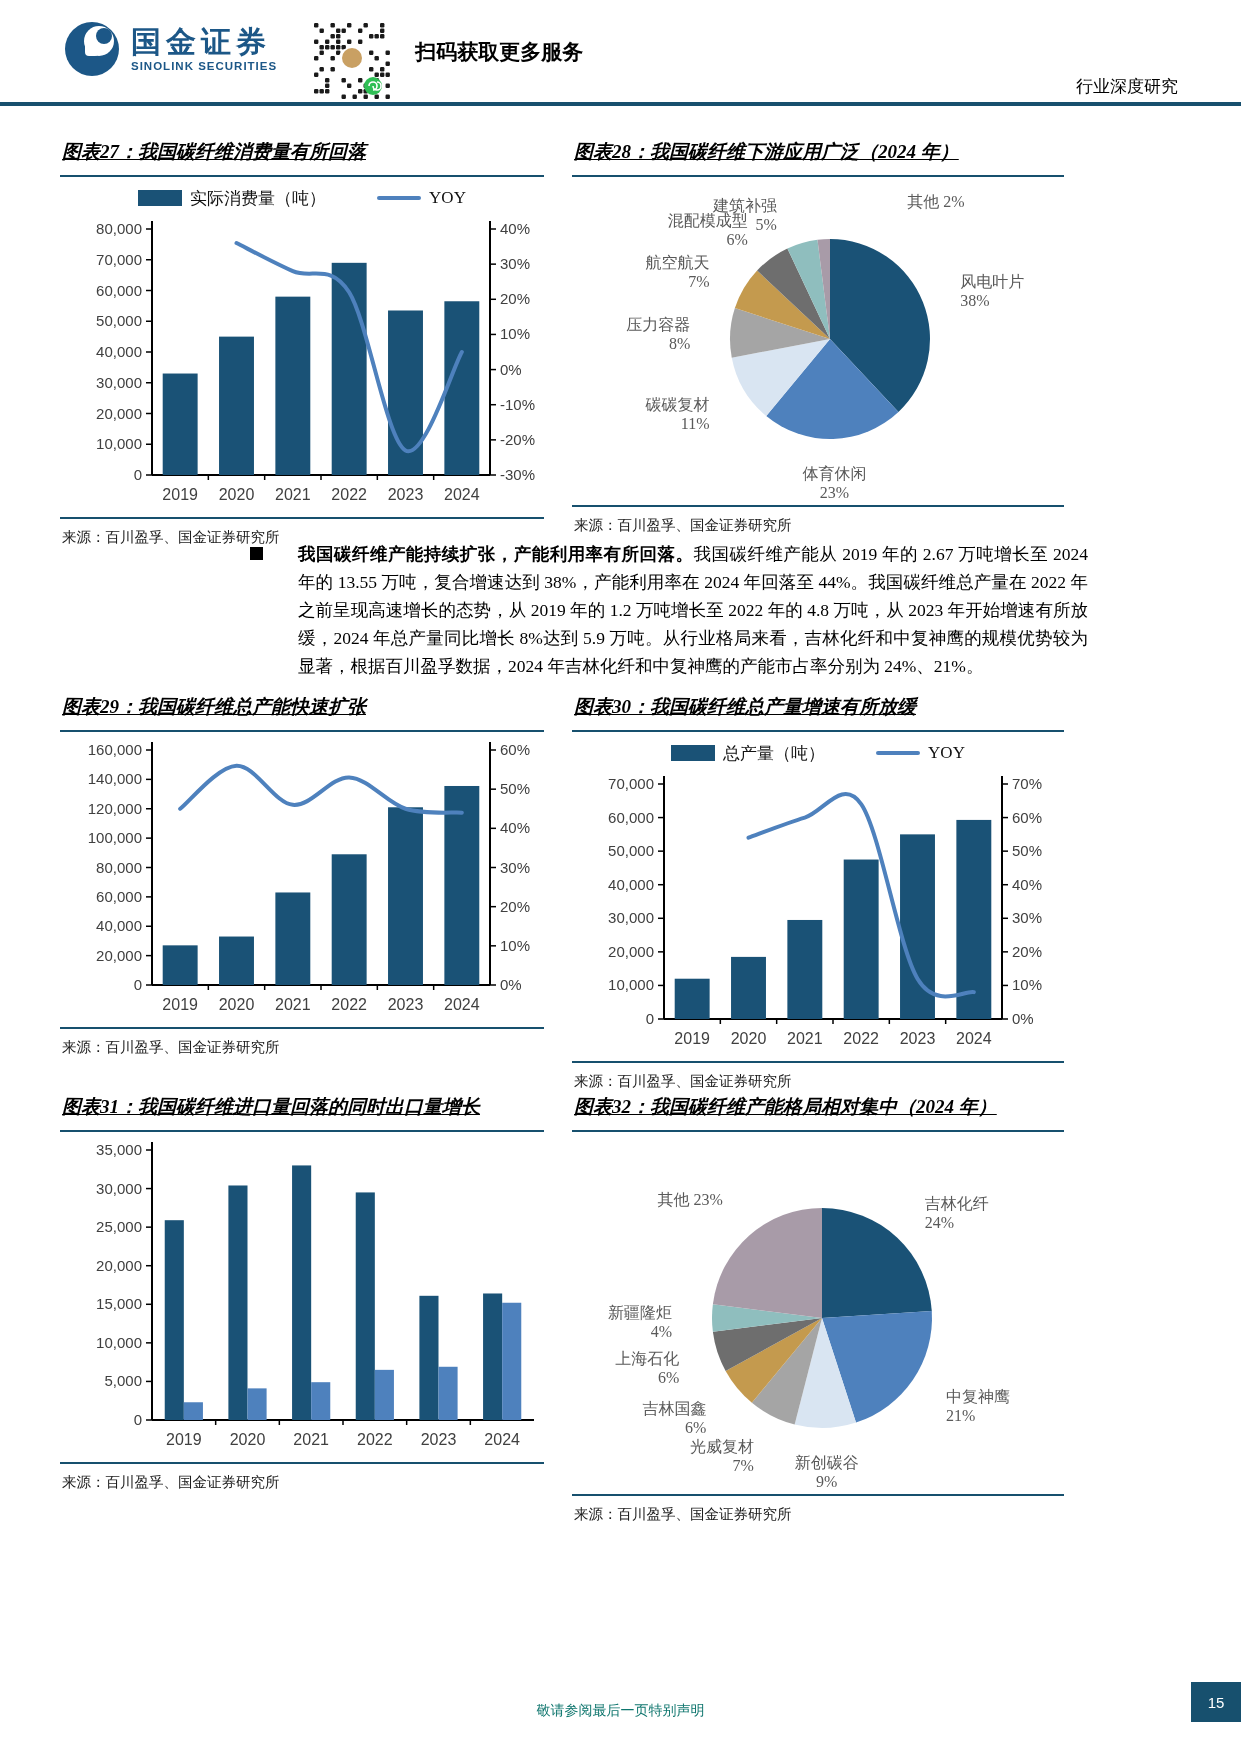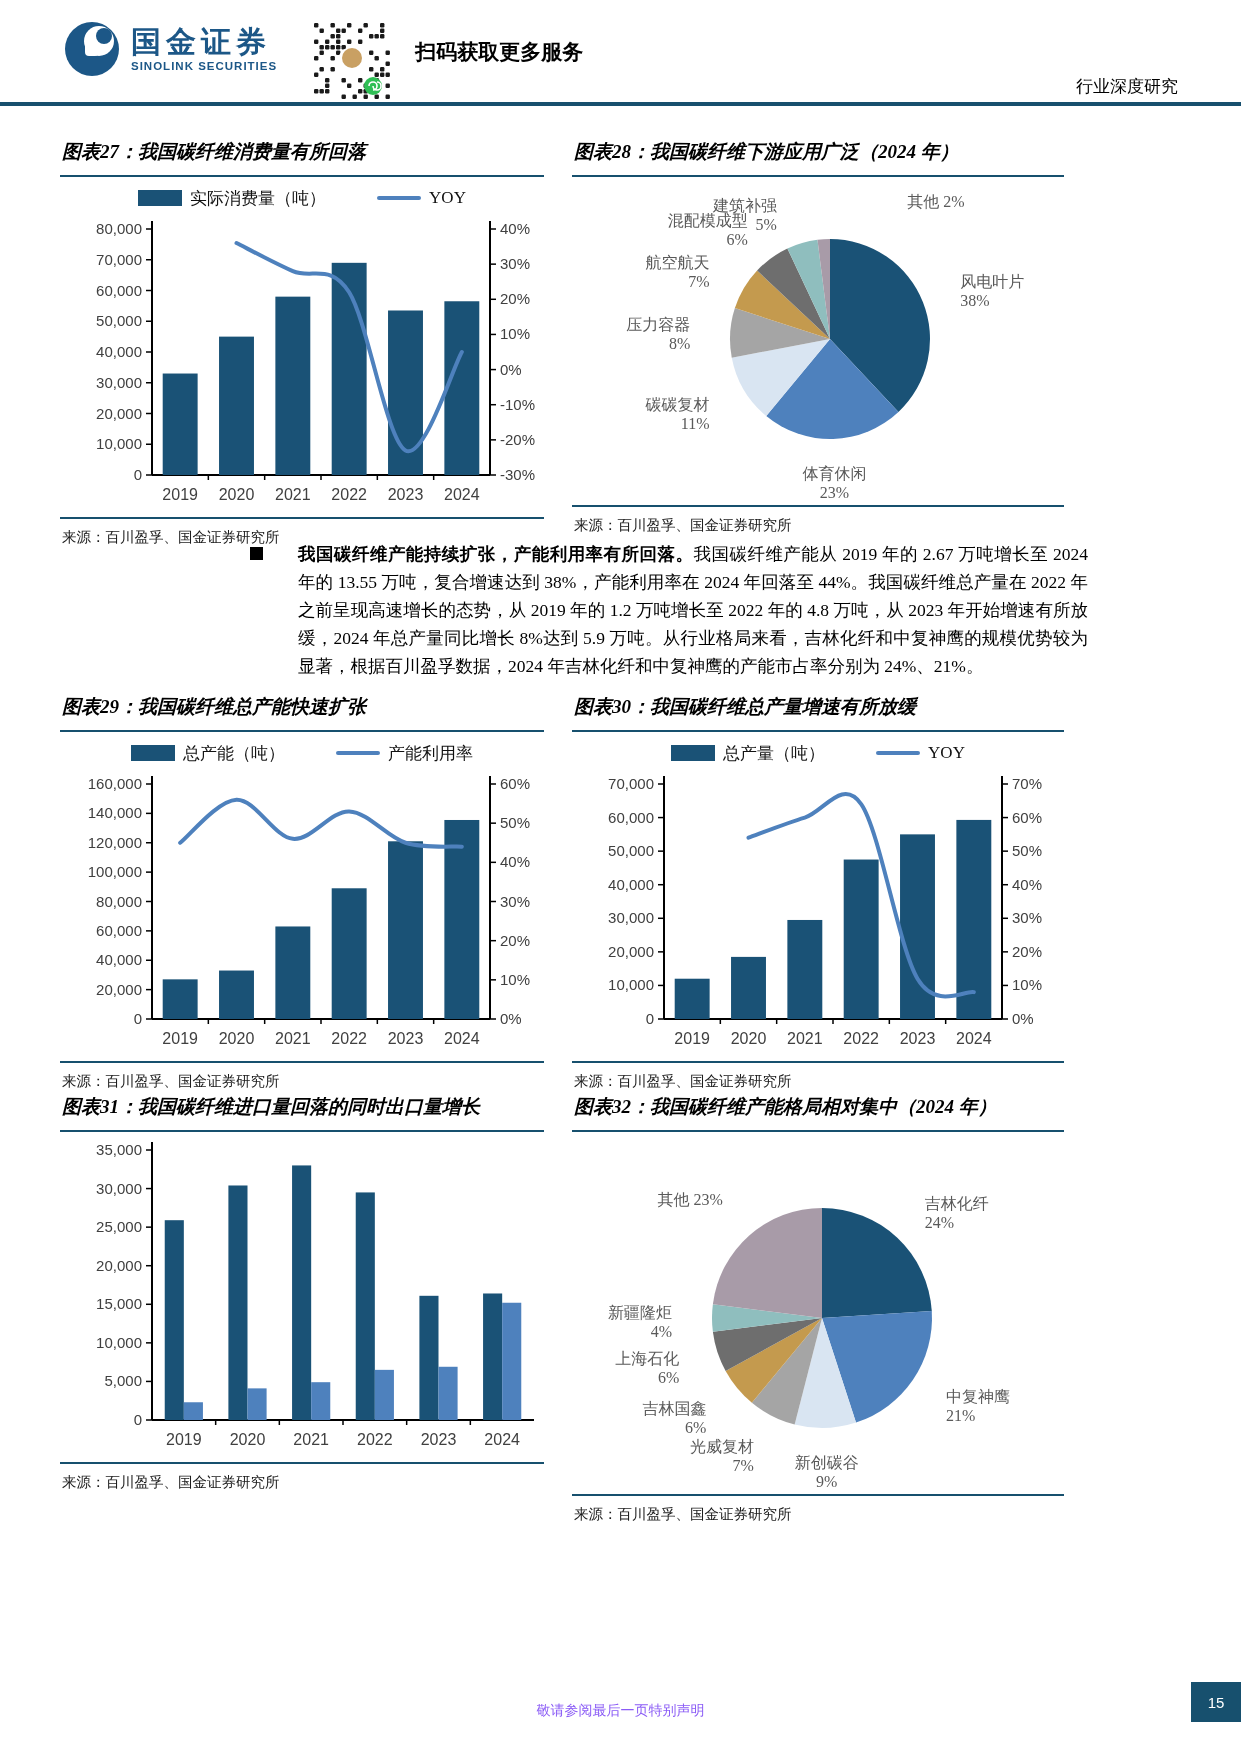--- a/index.html
+++ b/index.html
@@ -17,21 +17,21 @@
   .qr-caption{margin-left:22px;font:bold 21px "Liberation Sans",sans-serif;color:#000;margin-top:18px;}
   .doc-type{margin-left:auto;align-self:flex-end;font:17px "Liberation Serif",serif;color:#000;padding-bottom:2px;}
   .header-rule{position:absolute;top:102px;left:0;width:100%;height:4px;background:var(--rule);}
 
   
   .fig-block{position:absolute;}
   .col-left{left:60px;width:484px;}
   .col-right{left:572px;width:492px;}
   .row1{top:135px;} .row2{top:690px;} .row3{top:1090px;}
   .fig-title{font:bold italic 19px "Liberation Serif",serif;color:#000;
-             padding:4px 0 10px 2px;border-bottom:2.5px solid var(--rule);}
+             padding:4px 0 10px 2px;border-bottom:2.5px solid var(--rule);text-decoration:underline;}
   .fig-chart{margin-top:4px;}
   .fig-source{border-top:2px solid var(--rule);margin-top:2px;padding:9px 0 0 2px;
               font:14.5px "Liberation Serif",serif;color:#1a1a1a;}
 
   
   .legend{display:flex;justify-content:center;align-items:center;gap:51px;height:34px;
           font:17px "Liberation Serif",serif;color:#111;}
   .lg-item{display:flex;align-items:center;}
   .sw{display:inline-block;margin-right:8px;}
   .sw-bar{width:44px;height:16px;}
@@ -44,21 +44,21 @@
   .plbl{font:16px "Liberation Serif",serif;fill:#595959;}
 
   
   .bullet{position:absolute;top:540px;left:298px;width:790px;
           font:17.5px "Liberation Serif",serif;line-height:1.6;text-align:justify;color:#000;}
   .bullet-marker{position:absolute;left:-48px;top:7px;width:13px;height:13px;background:#000;}
   .bullet b{font-weight:bold;}
 
   
   .footer-text{position:absolute;top:1702px;left:0;width:100%;text-align:center;
-               font:14px "Liberation Serif",serif;color:#8b5cf6;}
+               font:14px "Liberation Serif",serif;color:#0f766e;}
   .page-badge{position:absolute;top:1682px;right:0;width:50px;height:40px;background:var(--rule);
               color:#fff;display:flex;align-items:center;justify-content:center;
               font:15px "Liberation Sans",sans-serif;}
 </style>
 </head>
 <body>
 
 <div class="header">
   <div class="logo-wrap">
     <svg width="58" height="58" viewBox="0 0 58 58">
@@ -249,30 +249,21 @@
   <div class="fig-source">来源：百川盈孚、国金证券研究所</div>
 </div>
 
 <div class="bullet">
   <span class="bullet-marker"></span>
   <b>我国碳纤维产能持续扩张，产能利用率有所回落。</b><span>我国碳纤维产能从 2019 年的 2.67 万吨增长至 2024 年的 13.55 万吨，复合增速达到 38%，产能利用率在 2024 年回落至 44%。我国碳纤维总产量在 2022 年之前呈现高速增长的态势，从 2019 年的 1.2 万吨增长至 2022 年的 4.8 万吨，从 2023 年开始增速有所放缓，2024 年总产量同比增长 8%达到 5.9 万吨。从行业格局来看，吉林化纤和中复神鹰的规模优势较为显著，根据百川盈孚数据，2024 年吉林化纤和中复神鹰的产能市占率分别为 24%、21%。</span>
 </div>
 
 <div class="fig-block col-left row2">
   <div class="fig-title">图表29：我国碳纤维总产能快速扩张</div>
-  <div class="fig-chart"><div class="legend">
-        <span class="lg-item">
-          <span class="sw sw-bar" style="background: rgb(26, 82, 118);"></span>
-          <span>总产能（吨）</span>
-        </span>
-        <span class="lg-item">
-          <span class="sw sw-line" style="background: rgb(78, 129, 189);"></span>
-          <span>产能利用率</span>
-        </span>
-      </div><svg width="492" height="285" viewBox="0 0 492 285">
+  <div class="fig-chart"><svg width="492" height="285" viewBox="0 0 492 285">
         <line x1="92" y1="6" x2="92" y2="249" stroke="#000" stroke-width="2"></line>
         <line x1="92" y1="249" x2="430" y2="249" stroke="#000" stroke-width="2"></line>
         <line x1="430" y1="6" x2="430" y2="249" stroke="#000" stroke-width="2"></line>
         <line x1="86" y1="249" x2="92" y2="249" stroke="#000" stroke-width="1.5"></line>
         <text x="82" y="254" text-anchor="end" class="ax">0</text>
         <line x1="86" y1="219.625" x2="92" y2="219.625" stroke="#000" stroke-width="1.5"></line>
         <text x="82" y="224.625" text-anchor="end" class="ax">20,000</text>
         <line x1="86" y1="190.25" x2="92" y2="190.25" stroke="#000" stroke-width="1.5"></line>
         <text x="82" y="195.25" text-anchor="end" class="ax">40,000</text>
         <line x1="86" y1="160.875" x2="92" y2="160.875" stroke="#000" stroke-width="1.5"></line>

